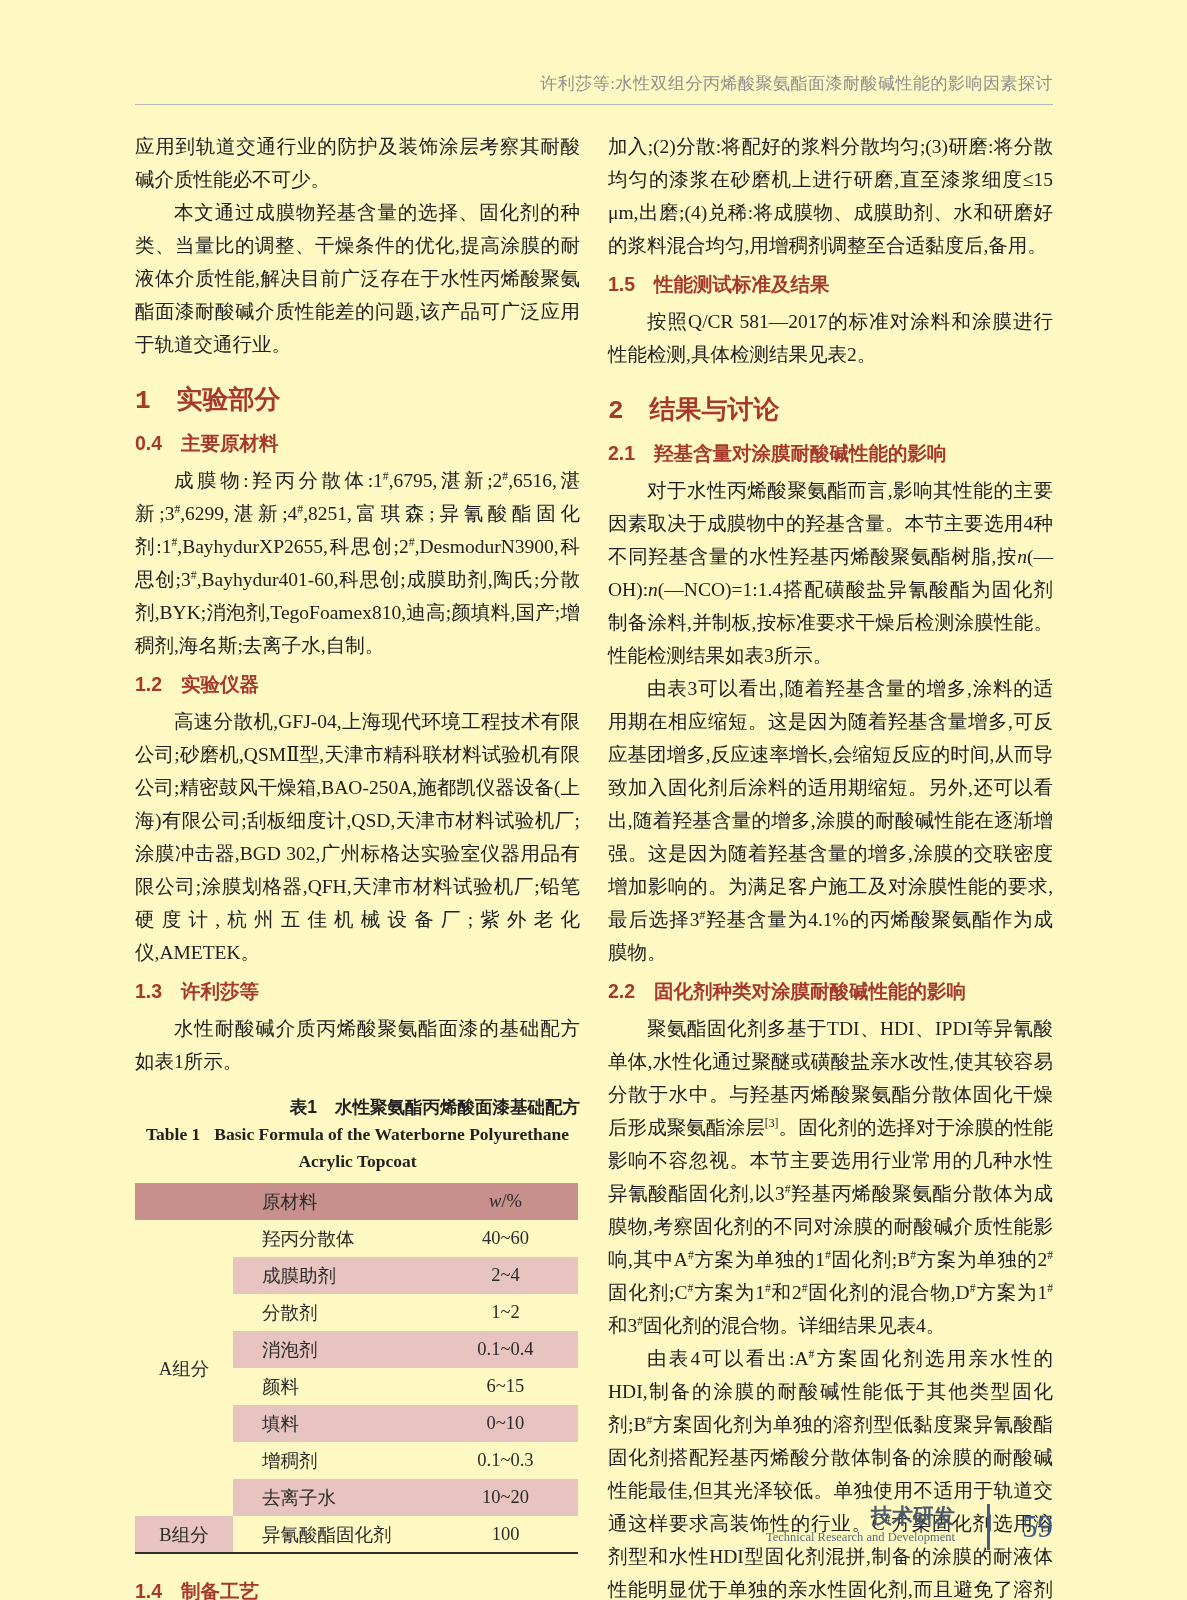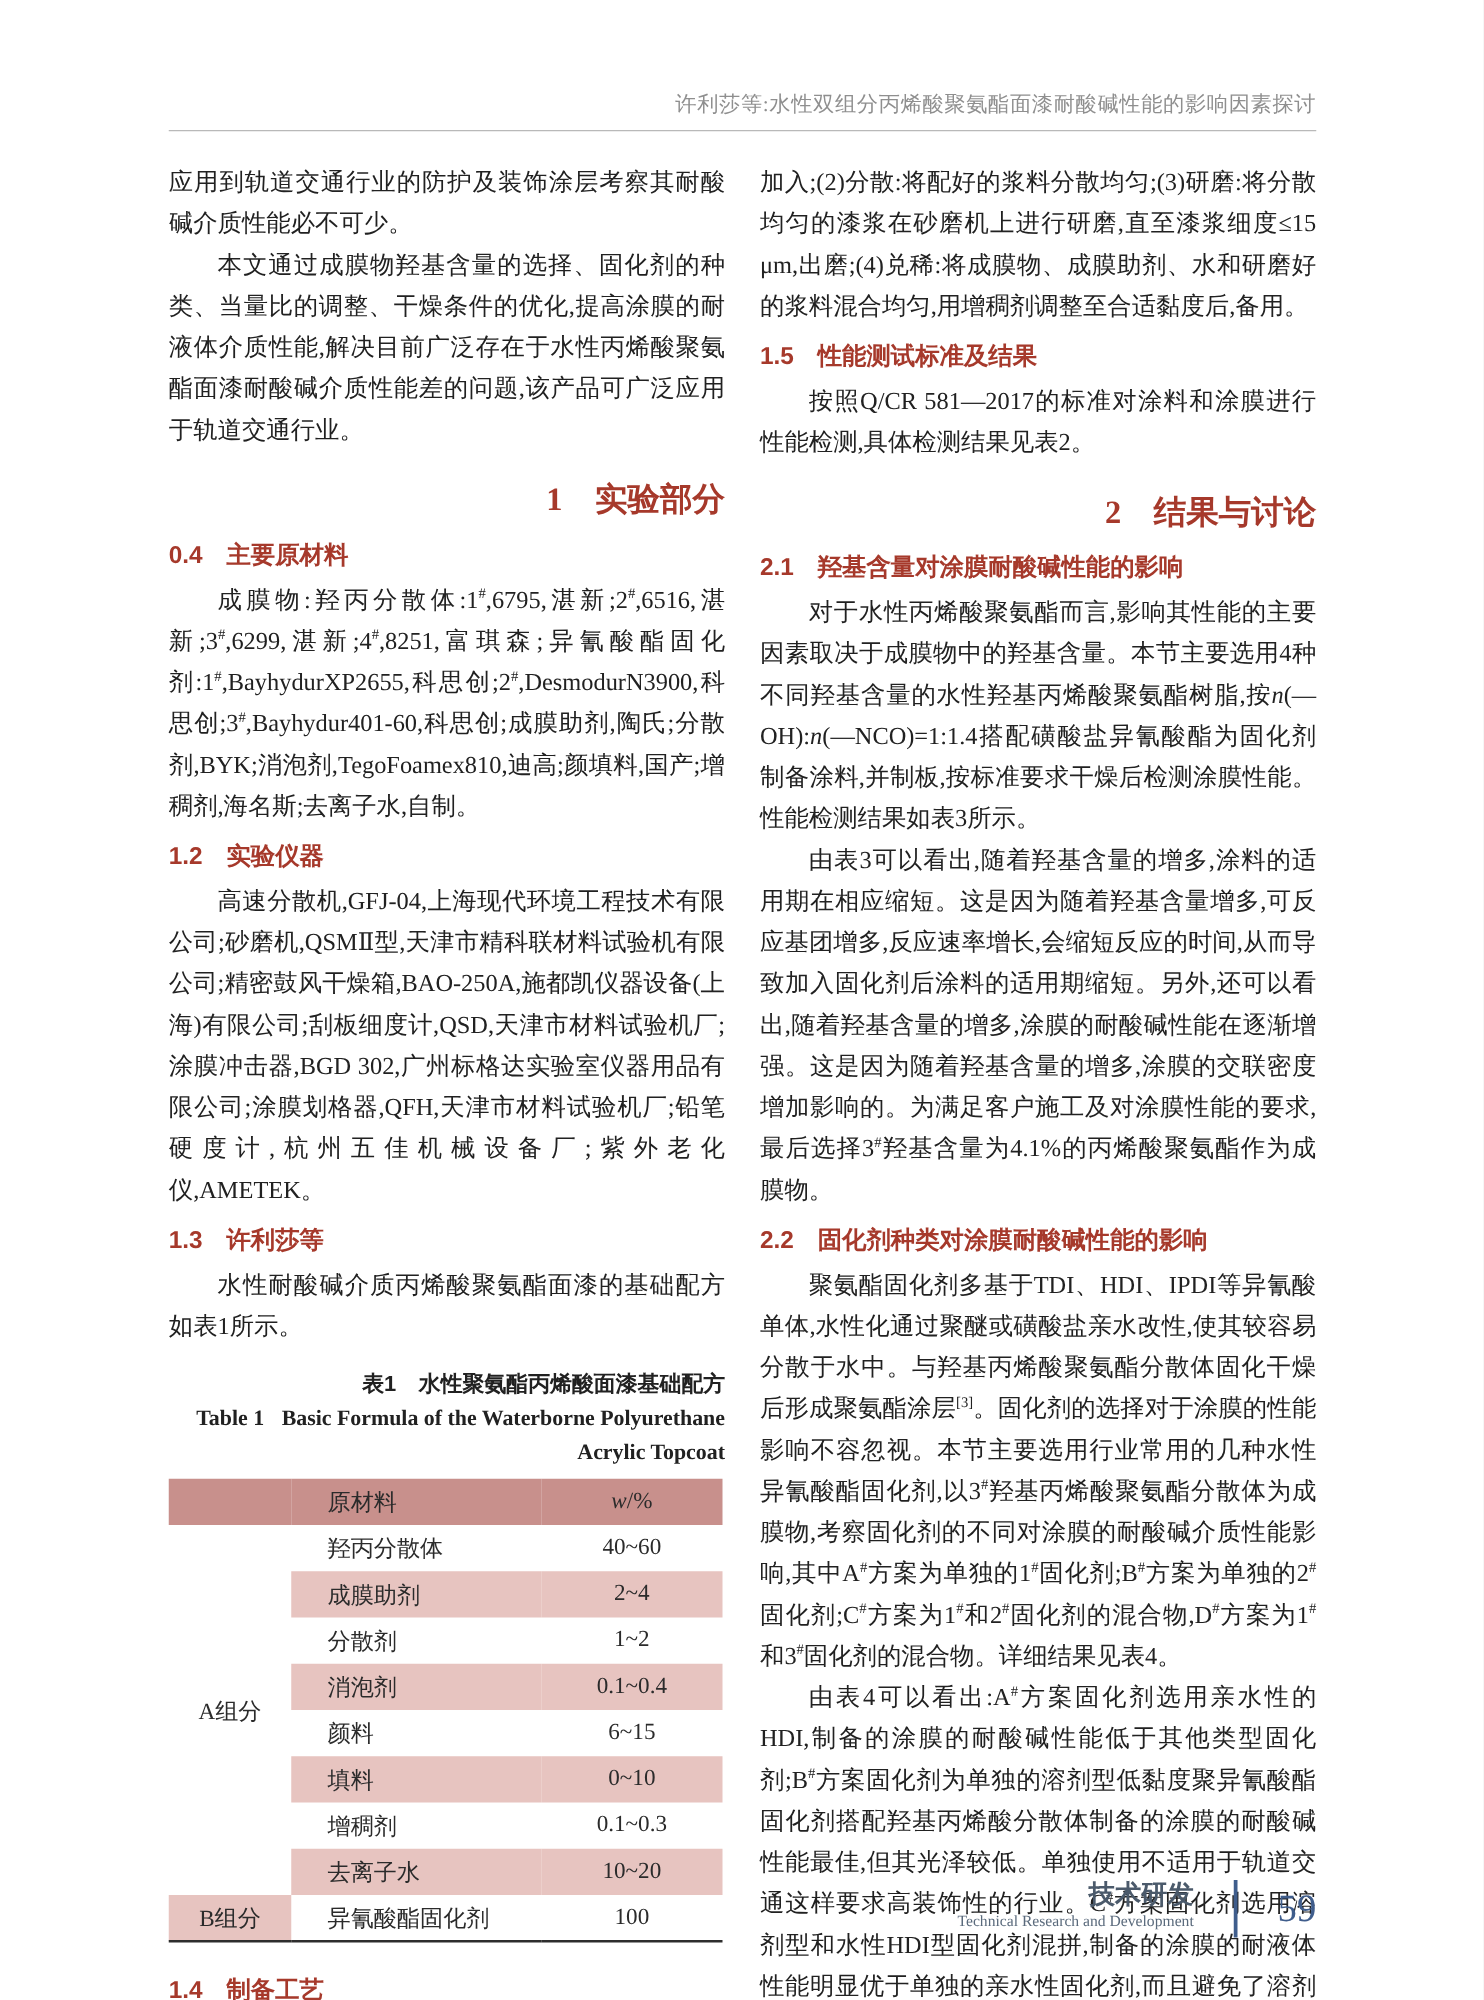--- a/index.html
+++ b/index.html
@@ -1,21 +1,21 @@
 <!DOCTYPE html>
 <html><head>
 <meta charset="utf-8">
 <style>
   * { margin:0; padding:0; box-sizing:border-box; }
   html,body { background:#e9e9e9; }
   .page {
     position:relative;
     width:1187px; height:1600px;
     margin:0 auto;
-    background:#ffffff;
+    background:#fef9c3;
     font-family:"Liberation Serif","DejaVu Serif",serif;
     color:#212121;
     overflow:hidden;
   }
   
   .runhead-wrap { padding:72px 134px 0 135px; }
   .runhead {
     text-align:right;
     font-size:17px;
     color:#8f8f8f;
@@ -38,26 +38,25 @@
     font-size:19.5px;
     line-height:33px;
     text-align:justify;
     overflow-wrap:anywhere;
   }
   p.indent { text-indent:2em; }
   sup { font-size:0.60em; vertical-align:super; line-height:0; }
   i { font-style:italic; }
 
   h1.sec {
-    font-family:Liberation Serif, serif;
+    font-family:Liberation Mono, monospace;
     color:#a6392b;
     font-size:26px;
     font-weight:bold;
     margin:21px 0 13px 0;
-    text-align:right;
   }
   h1.sec .num { margin-right:26px; }
   h2.subsec {
     font-family:"Liberation Sans","DejaVu Sans",sans-serif;
     color:#a6392b;
     font-size:19.5px;
     font-weight:bold;
     margin:9px 0 7px 0;
   }
   h2.subsec .num { margin-right:19px; }
@@ -68,21 +67,21 @@
     font-family:"Liberation Sans","DejaVu Sans",sans-serif;
     font-weight:bold;
     font-size:17.5px;
     text-align:right;
     line-height:27px;
   }
   .tbl-cap-zh .capnum { margin-right:18px; }
   .tbl-cap-en {
     font-weight:bold;
     font-size:17.5px;
-    text-align:right;
+    text-align:center;
     line-height:27px;
   }
   .tbl-cap-en .capnum { margin-right:14px; }
   table.t1 {
     width:443px;
     border-collapse:collapse;
     margin-top:8px;
     font-size:18.5px;
     color:#2b2b2b;
   }

